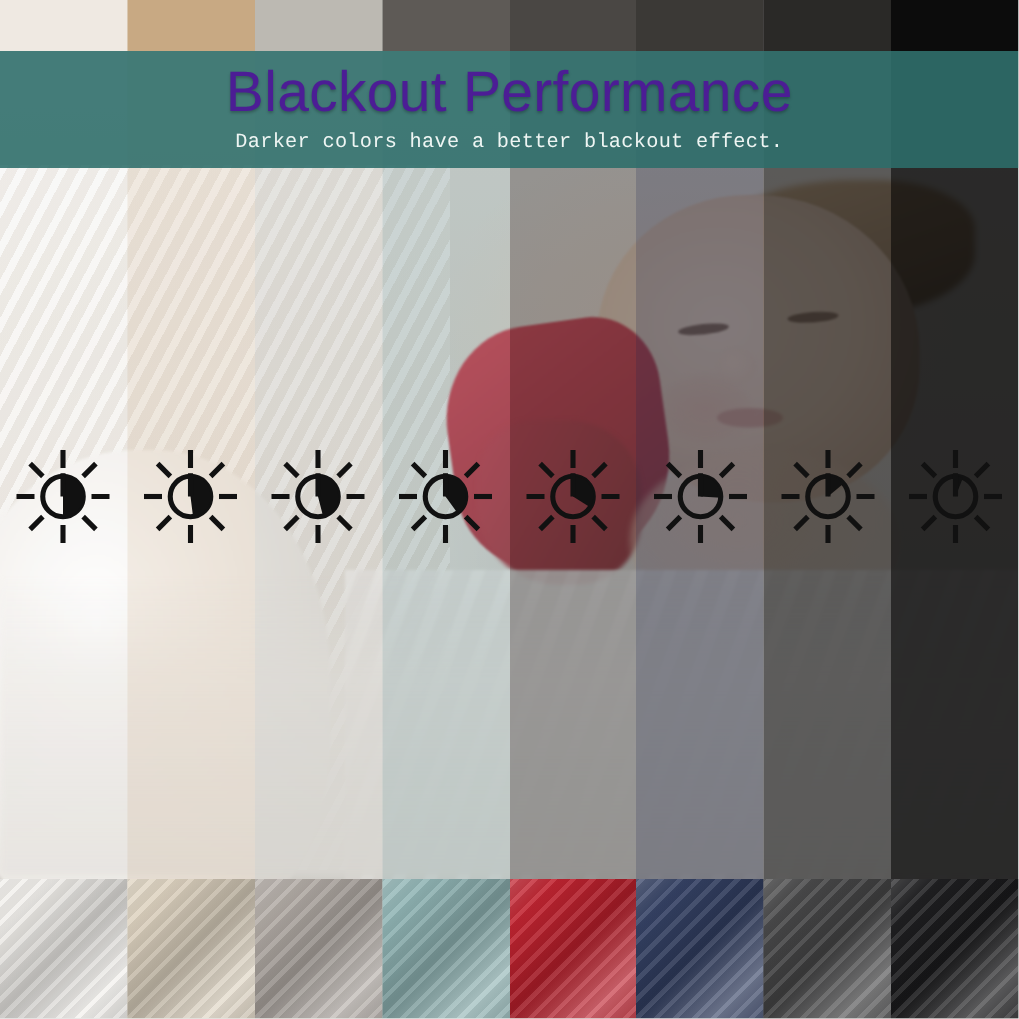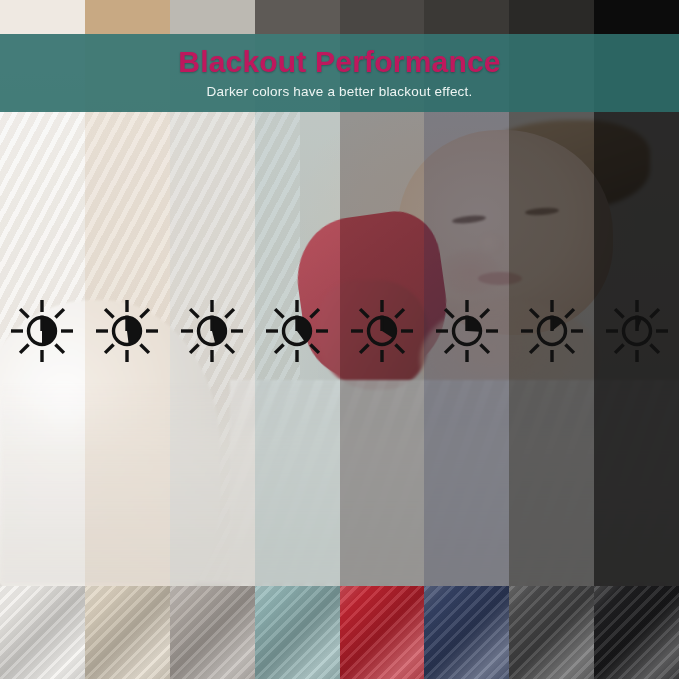--- a/index.html
+++ b/index.html
@@ -169,31 +169,31 @@
     position: absolute;
     left: 0; top: 34px;
     width: 679px; height: 78px;
     background: rgba(44,109,106,0.88);
     display: flex;
     flex-direction: column;
     align-items: center;
     justify-content: center;
   }
   .banner-title {
-    color: #be185d;
-    font-size: 30px;
-    font-weight: bold;
+    color: #4c1d95;
+    font-size: 38px;
+    font-weight: normal;
     line-height: 1;
     letter-spacing: 0.2px;
     text-shadow: 0 1px 2px rgba(0,0,0,0.25);
   }
   .banner-sub {
     color: #eef5f3;
     font-size: 13.5px;
-    font-family: Liberation Sans, sans-serif;
+    font-family: Liberation Mono, monospace;
     margin-top: 7px;
     letter-spacing: 0.2px;
   }
 
   
   .icon-row {
     position: absolute;
     left: 0; top: 286px;
     width: 679px; height: 90px;
     display: flex;

